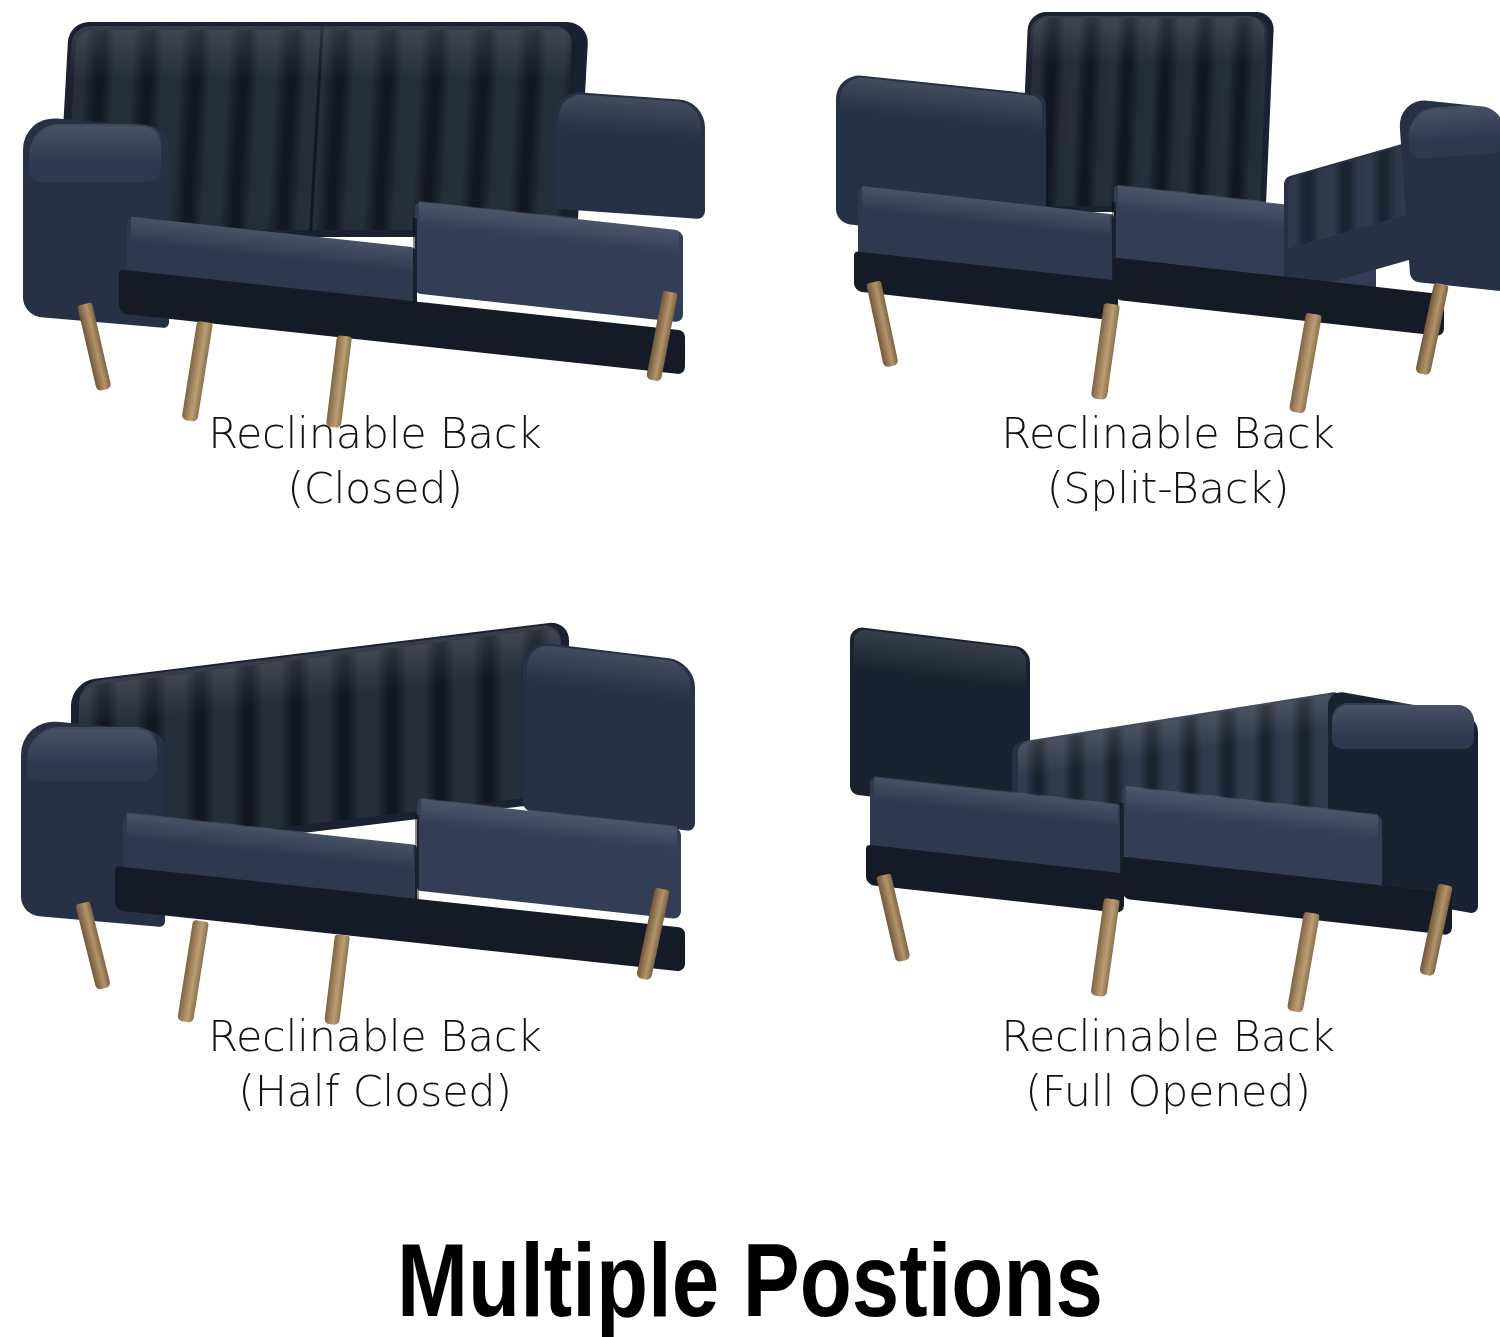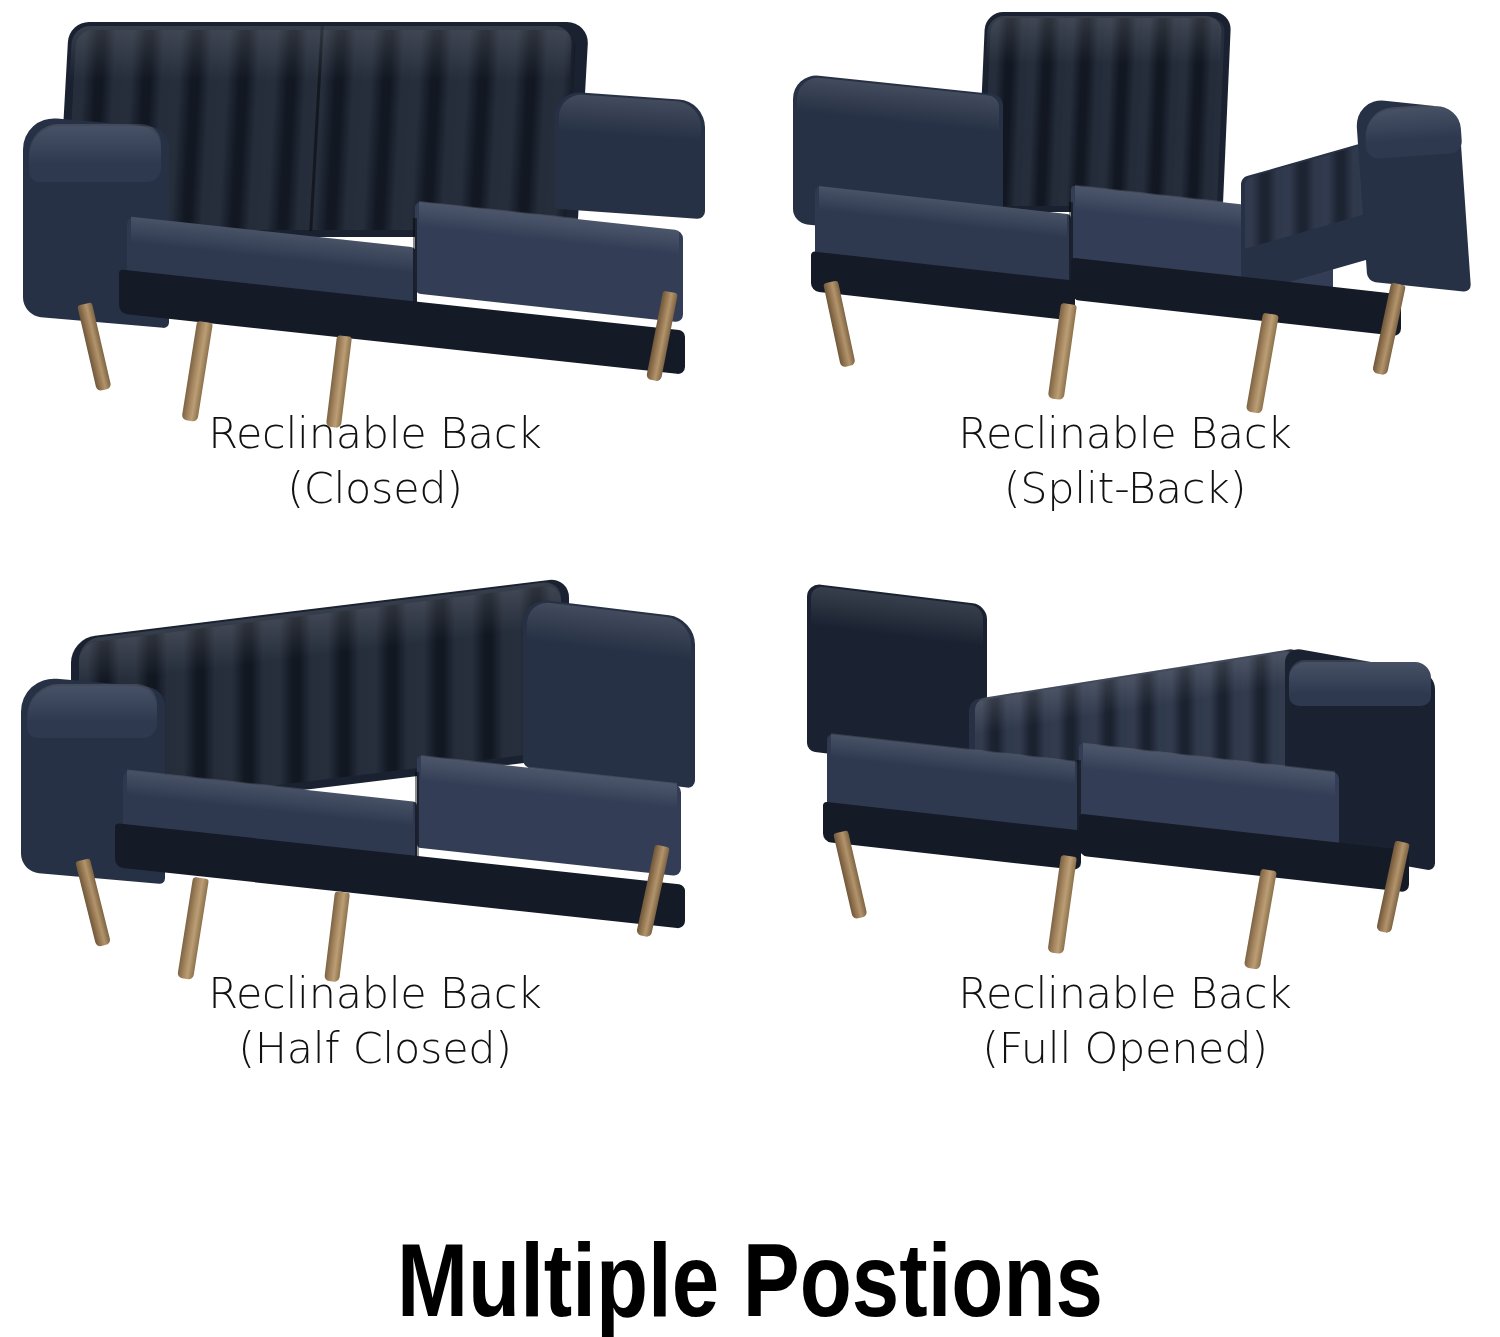--- a/index.html
+++ b/index.html
@@ -22,20 +22,21 @@
 
   
   .grid {
     position: absolute;
     top: 0; left: 0;
     width: 1500px;
     height: 1120px;
     display: grid;
     grid-template-columns: 750px 750px;
     grid-template-rows: 560px 560px;
+    gap: 43px;
   }
 
   .cell {
     position: relative;
     display: flex;
     flex-direction: column;
     align-items: center;
   }
 
   .stage {

